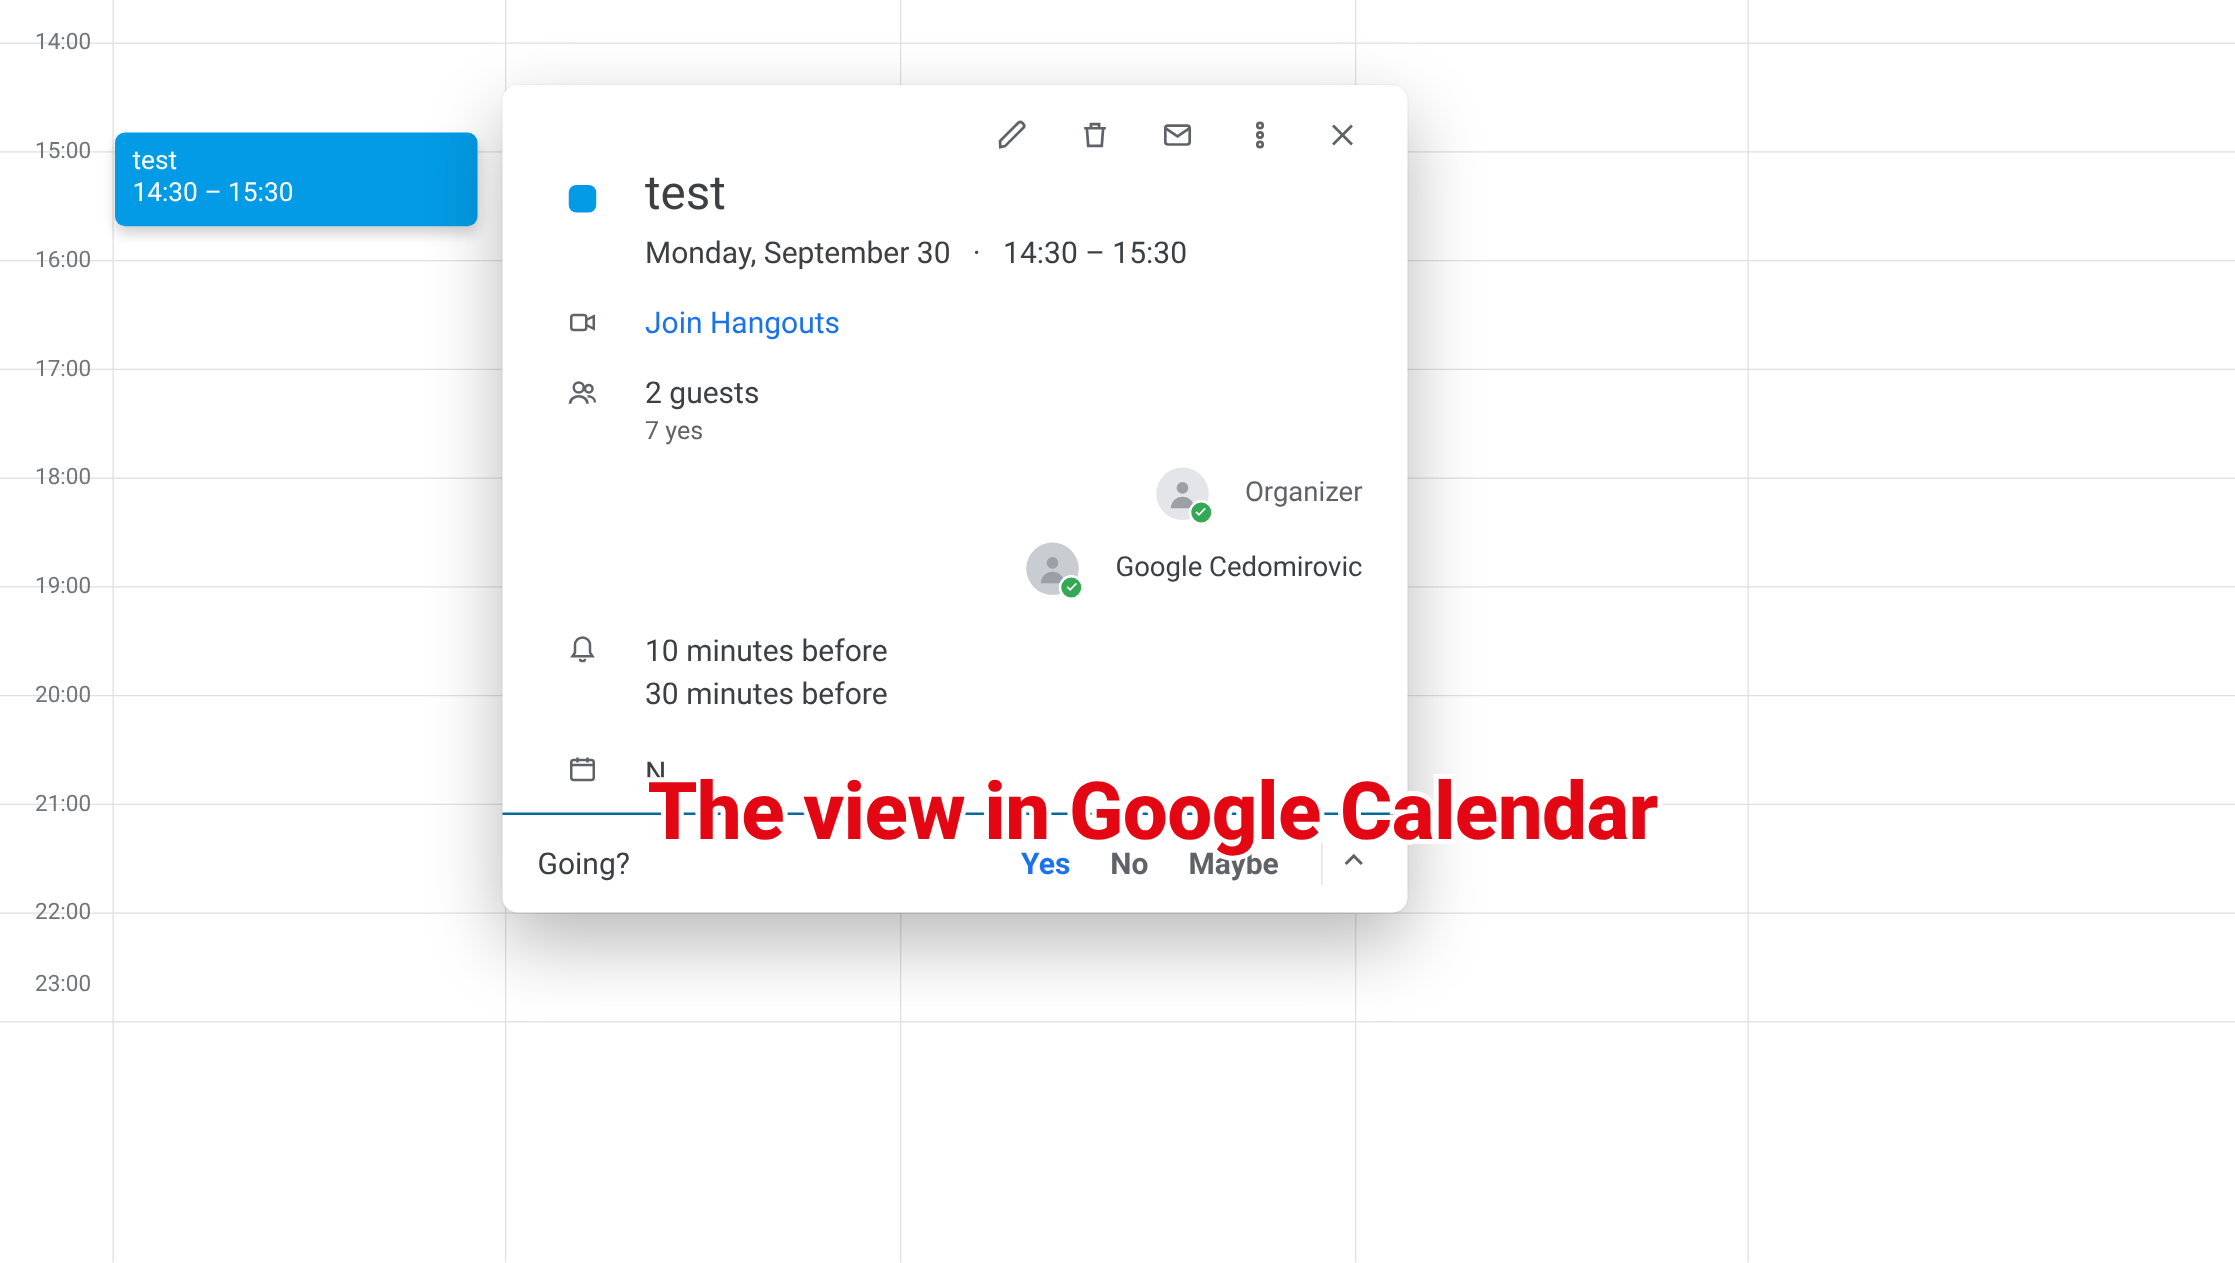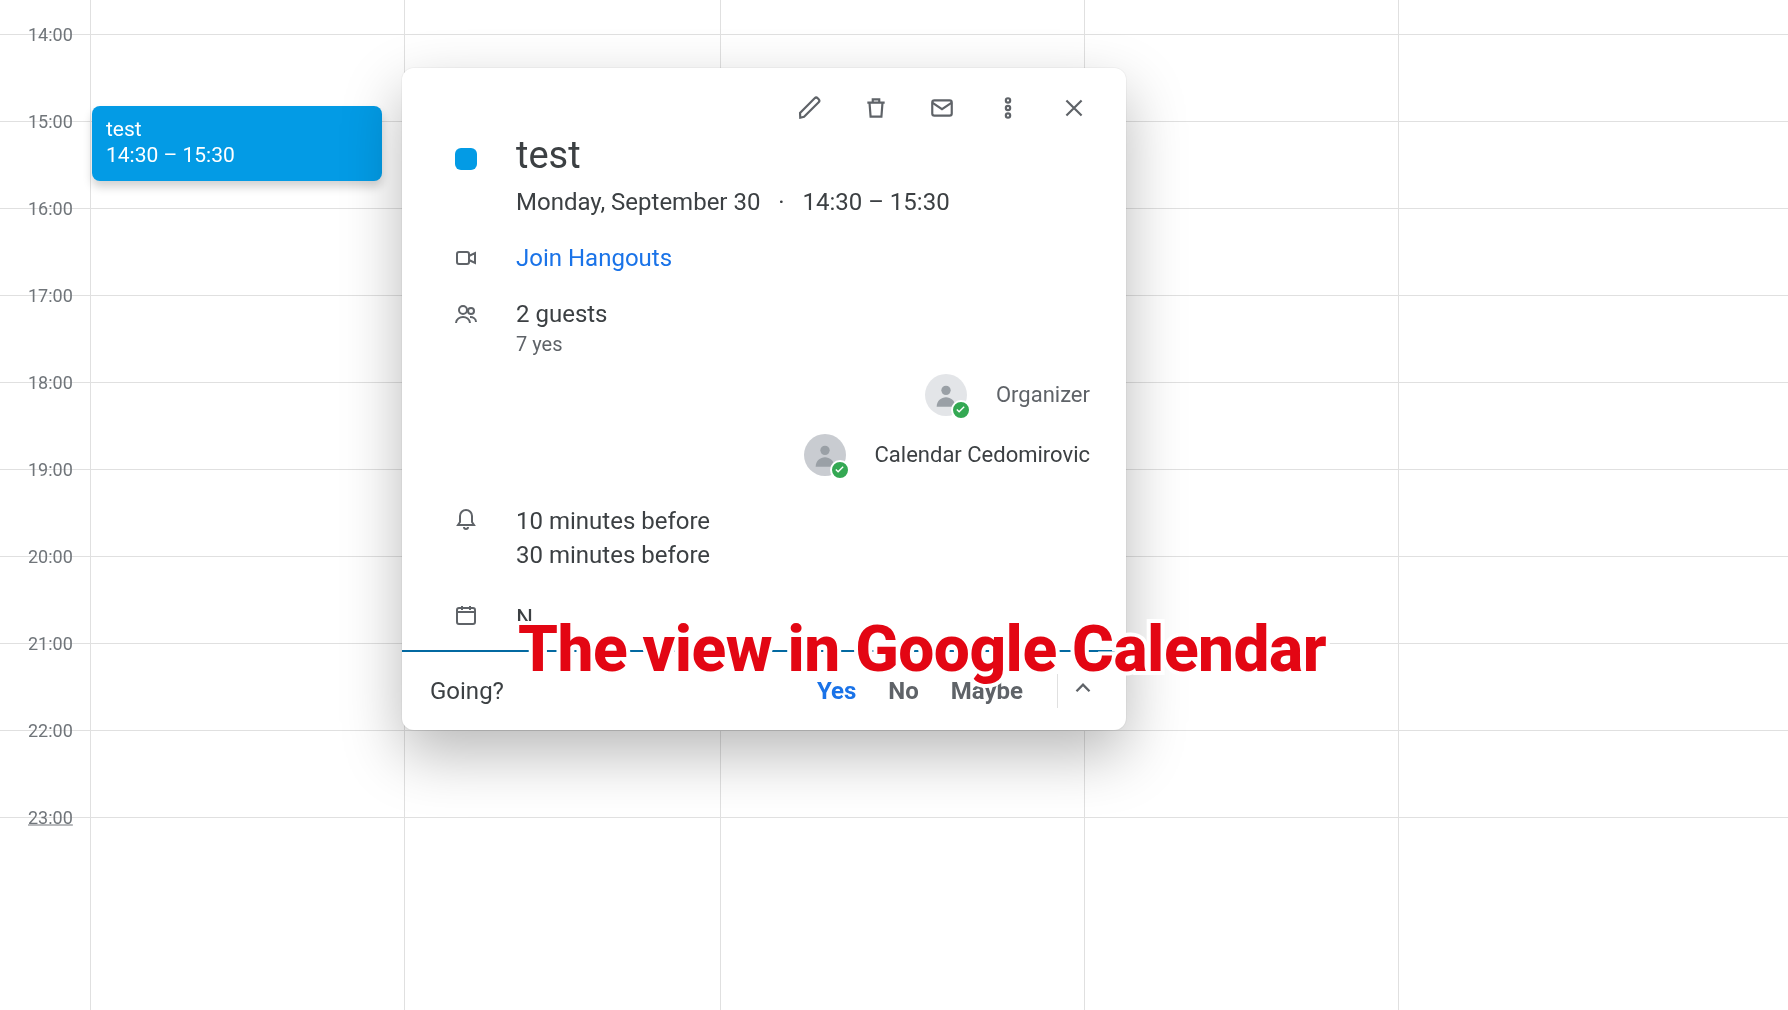--- a/index.html
+++ b/index.html
@@ -206,21 +206,21 @@
     <div class="time-label" style="top: 382px;">18:00</div>
     <div class="time-row" style="top: 469px;"></div>
     <div class="time-label" style="top: 469px;">19:00</div>
     <div class="time-row" style="top: 556px;"></div>
     <div class="time-label" style="top: 556px;">20:00</div>
     <div class="time-row" style="top: 643px;"></div>
     <div class="time-label" style="top: 643px;">21:00</div>
     <div class="time-row" style="top: 730px;"></div>
     <div class="time-label" style="top: 730px;">22:00</div>
     <div class="time-row" style="top: 817px;"></div>
-    <div class="time-label" style="top: 817px; text-decoration: underline;">23:00</div>
+    <div class="time-label" style="top: 787px;">23:00</div>
     <div class="v-line" style="left: 90px;"></div>
     <div class="v-line" style="left: 404px;"></div>
     <div class="v-line" style="left: 720px;"></div>
     <div class="v-line" style="left: 1084px;"></div>
     <div class="v-line" style="left: 1398px;"></div>
   </div>
 
 <div class="event-chip">
   <div class="title">test</div>
   <div class="time">14:30 – 15:30</div>
@@ -324,21 +324,21 @@
                   <circle cx="12" cy="8" r="4"></circle>
                   <path d="M4 22c0-5 4-8 8-8s8 3 8 8"></path>
                 </svg>
             </div>
             <div class="status-badge">
               <svg viewBox="0 0 24 24">
                   <path d="M4 12l5 5L20 6"></path>
                 </svg>
             </div>
           </div>
-          <span class="guest-name">Calendar Cedomirovic</span>
+          <span class="guest-name">Google Cedomirovic</span>
         </div>
       </div>
     </div>
 
     <div class="row">
       <div class="left-icon">
         <svg viewBox="0 0 24 24">
             <path d="M6 16V10a6 6 0 1 1 12 0v6l2 3H4l2-3z"></path>
             <path d="M10 21a2 2 0 0 0 4 0"></path>
           </svg>

